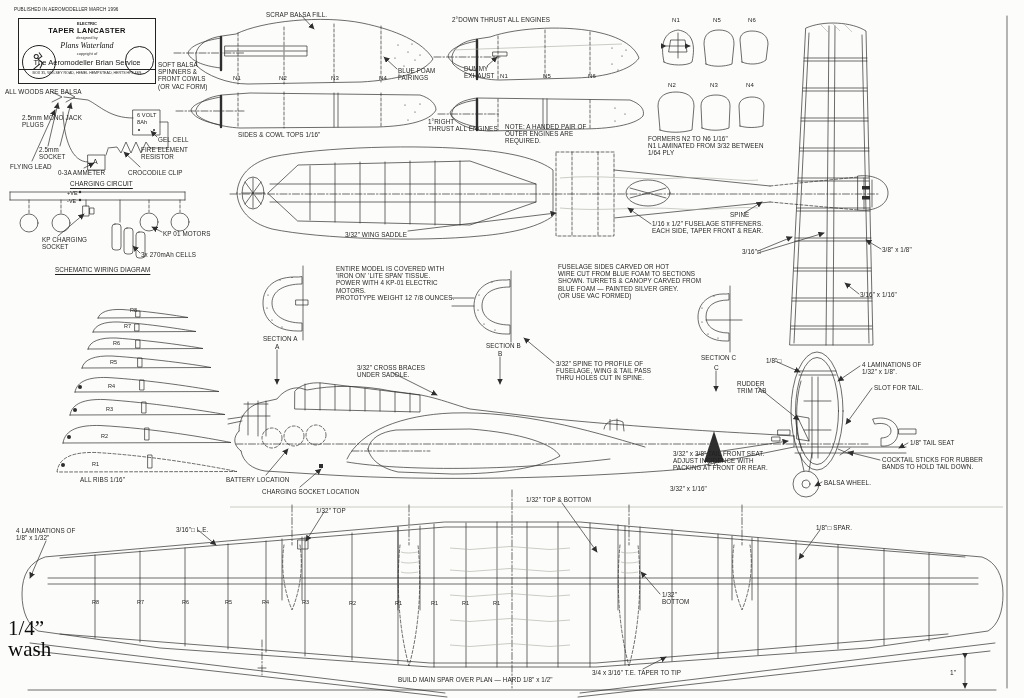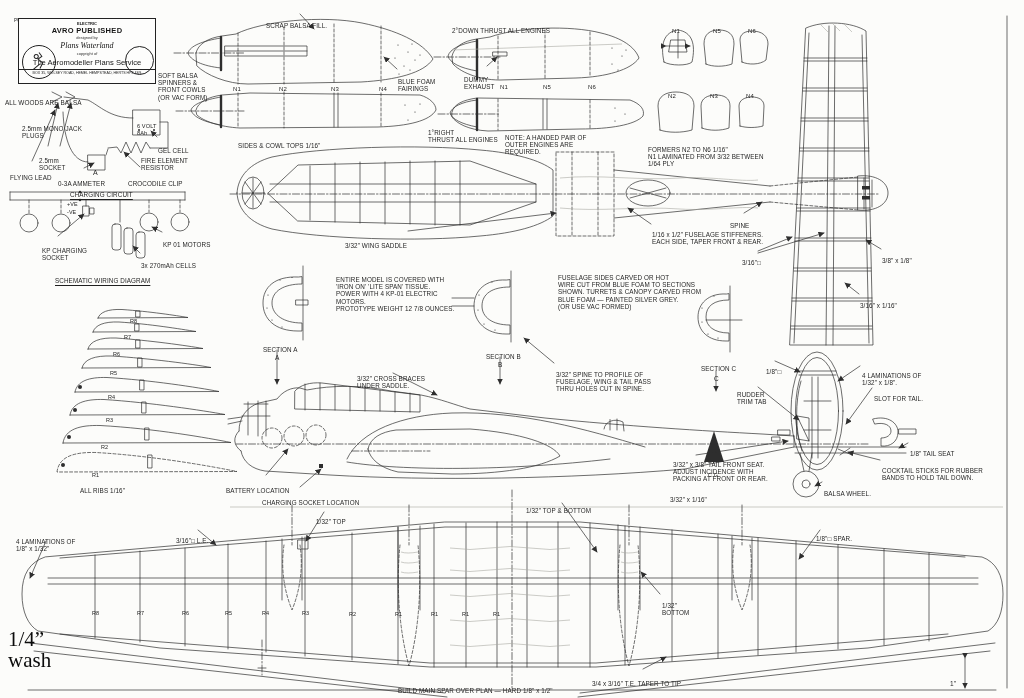--- a/index.html
+++ b/index.html
@@ -5,21 +5,21 @@
   html,body{margin:0;padding:0;background:#e9e9e6;}
   #plan{position:relative;width:1024px;height:698px;background:#fcfcfa;overflow:hidden;
         font-family:"Liberation Sans",sans-serif;}
   svg.art{position:absolute;left:0;top:0;}
   .ln{fill:none;stroke:#2e2e2e;stroke-width:.7;stroke-linecap:round;stroke-linejoin:round;}
   .thk{stroke-width:2.4;}
   .dsh{stroke-dasharray:3 2;}
   .dd{stroke-dasharray:7 2 1.5 2;}
   .lt{fill:none;stroke:#a9a9a3;stroke-width:.6;}
   .fl{fill:#2e2e2e;stroke:none;}
-  #ann-layer{position:absolute;left:0;top:0;width:1024px;height:650px;pointer-events:none;margin-top:11px;}
+  #ann-layer{position:absolute;left:0;top:0;width:1024px;height:650px;pointer-events:none;}
   .ann{position:absolute;font-family:"Liberation Sans",sans-serif;font-size:6.3px;line-height:7.2px;
        color:#1f1f1f;white-space:pre-line;letter-spacing:.1px;}
   .u{text-decoration:underline;text-underline-offset:1.5px;}
   .serif{font-family:"Liberation Serif",serif;font-size:21px;line-height:21px;color:#0b0b0b;letter-spacing:0;}
   
   .titleblock{position:absolute;left:18px;top:18px;width:136px;height:64px;border:1.2px solid #222;
               background:#fdfdfc;text-align:center;color:#161616;}
   .tb-electric{font-size:4px;font-weight:bold;margin-top:2px;}
   .tb-title{font-size:7.5px;font-weight:bold;letter-spacing:.3px;}
   .tb-small{font-size:4px;color:#333;}
@@ -604,25 +604,25 @@
       <div class="ann" style="left: 395px; top: 600px; font-size: 5.5px;">R1</div>
       <div class="ann" style="left: 431px; top: 600px; font-size: 5.5px;">R1</div>
       <div class="ann" style="left: 462px; top: 600px; font-size: 5.5px;">R1</div>
       <div class="ann" style="left: 493px; top: 600px; font-size: 5.5px;">R1</div>
       <div class="ann serif" style="left: 8px; top: 618px;">1/4”
 wash</div>
     </div>
 
 <div class="titleblock">
   <div class="tb-electric">ELECTRIC</div>
-  <div class="tb-title">AVRO PUBLISHED</div>
+  <div class="tb-title">TAPER LANCASTER</div>
   <div class="tb-small">designed by</div>
   <div class="tb-designer">Plans Waterland</div>
   <div class="tb-small">copyright of</div>
-  <div class="tb-publisher">The Aeromodeller Plans Service</div>
+  <div class="tb-publisher">The Aeromodeller Brian Service</div>
   <div class="tb-address">BOX 35, WOLSEY ROAD, HEMEL HEMPSTEAD, HERTS HP2 4SS</div>
   <div class="tb-circle tb-logo">
     <svg width="30" height="30" viewBox="0 0 32 32">
       <path d="M16,7 l3,4 -4,3 5,4 -3,6 M10,25 l7,-6 M13,9 a2.2,2.2 0 1,0 .1,0" fill="none" stroke="#222" stroke-width="1.1"></path>
     </svg>
   </div>
   <div class="tb-circle tb-stamp"></div>
 </div>
 
 </div>

